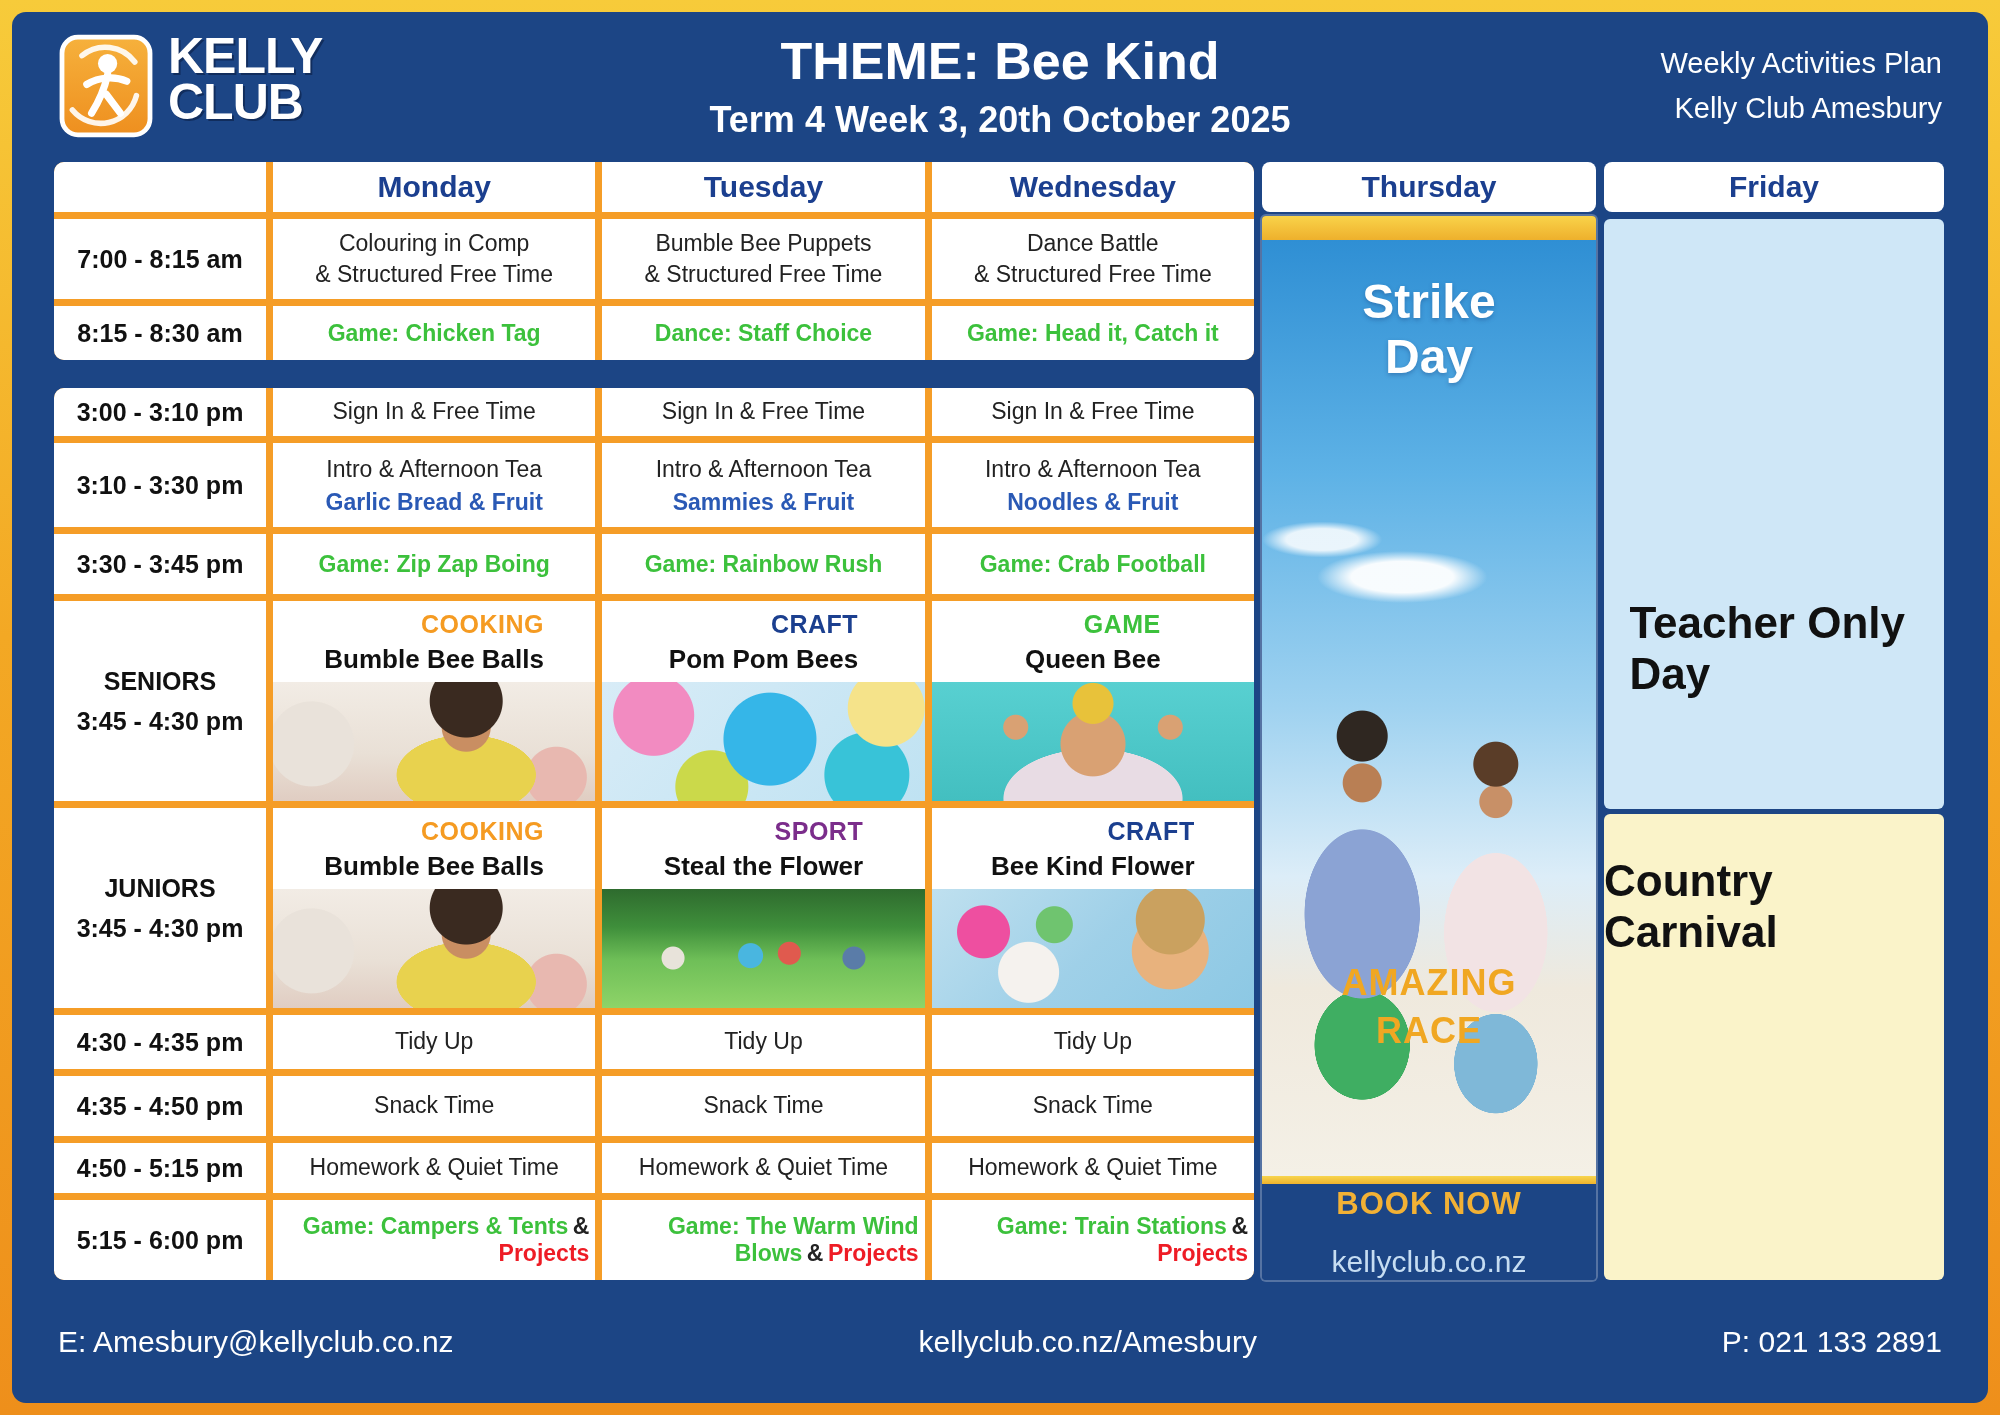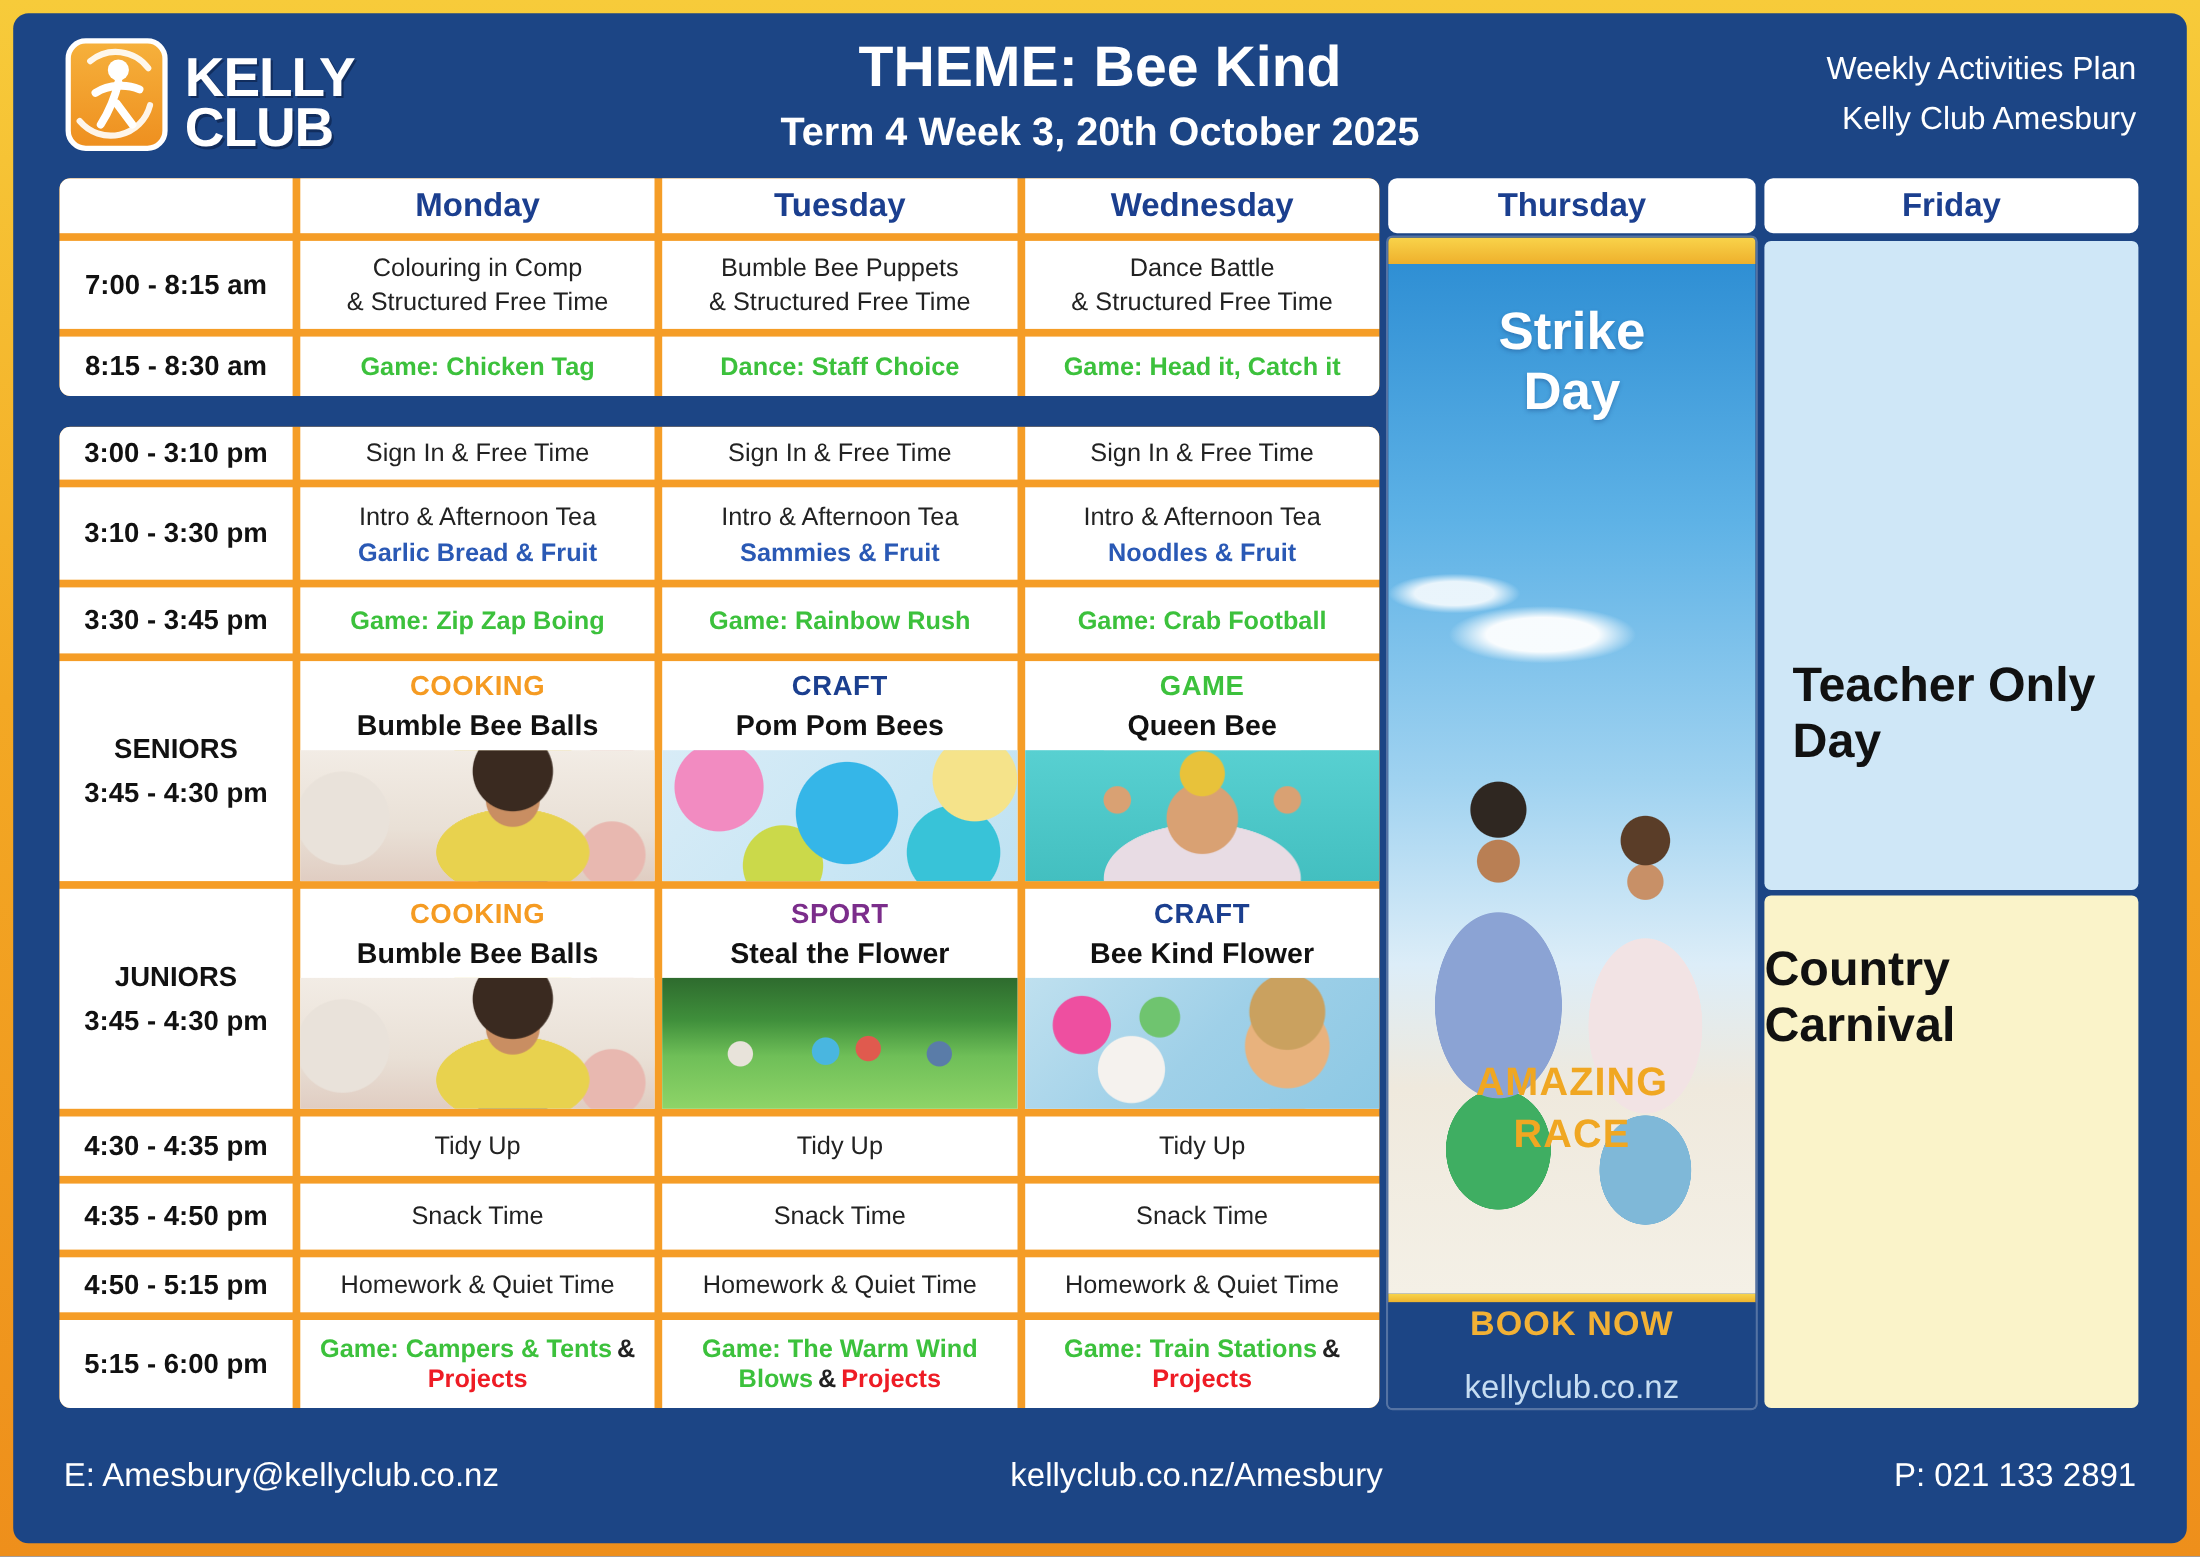--- a/index.html
+++ b/index.html
@@ -13,38 +13,38 @@
   .inner {
     width: 100%; height: 100%;
     background: #1c4585;
     border-radius: 14px;
     display: flex; flex-direction: column;
     overflow: hidden;
   }
 
   
   .hdr { height: 148px; display: flex; align-items: center; padding: 0 46px; }
-  .logo-wrap { display: flex; align-items: flex-end; gap: 14px; width: 560px; }
+  .logo-wrap { display: flex; align-items: flex-start; gap: 14px; width: 560px; }
   .logo-badge { width: 96px; height: 106px; }
   .logo-text { color: #fff; font-weight: bold; font-size: 50px; line-height: 0.92; letter-spacing: -1px; text-shadow: 2px 2px 0 rgba(10,25,60,.55); }
   .title-wrap { flex: 1; text-align: center; color: #fff; }
   .title-wrap .t1 { font-size: 52px; font-weight: bold; }
   .title-wrap .t2 { font-size: 36px; font-weight: bold; margin-top: 8px; }
   .hdr-right { width: 560px; text-align: right; color: #fff; font-size: 29px; line-height: 1.55; }
 
   
   .board { display: flex; gap: 8px; margin: 2px 42px 0; }
   .left { width: 1200px; display: flex; flex-direction: column; }
   .grid {
     display: grid; grid-template-columns: 212px 1fr 1fr 1fr;
     gap: 7px; background: #F59D27; border-radius: 10px; overflow: hidden;
   }
   .grid.morning { grid-template-rows: 50px 80px 54px; }
   .grid.afternoon { grid-template-rows: 48px 84px 60px 200px 200px 54px 60px 50px 80px; margin-top: 28px; }
-  .c { background: #fff; display: flex; flex-direction: column; align-items: center; justify-content: center; text-align: center; padding: 2px 6px; }
+  .c { background: #fff; display: flex; flex-direction: column; align-items: center; justify-content: center; text-align: right; padding: 2px 6px; }
   .time { font-size: 25px; font-weight: bold; color: #111; }
   .day-name { font-size: 30px; font-weight: bold; color: #1b3f8f; }
   .act { font-size: 23px; color: #222; line-height: 1.35; }
   .green { color: #3CC13C; font-weight: bold; font-size: 23px; }
   .blue-food { color: #2A59B5; font-weight: bold; font-size: 23px; margin-top: 4px; }
   .amp { color: #222; font-weight: bold; font-size: 23px; }
   .red { color: #EE1C25; font-weight: bold; font-size: 23px; }
   .group-label { font-size: 25px; font-weight: bold; color: #111; line-height: 1.6; }
 
   .prog { padding: 0; justify-content: flex-start; }

